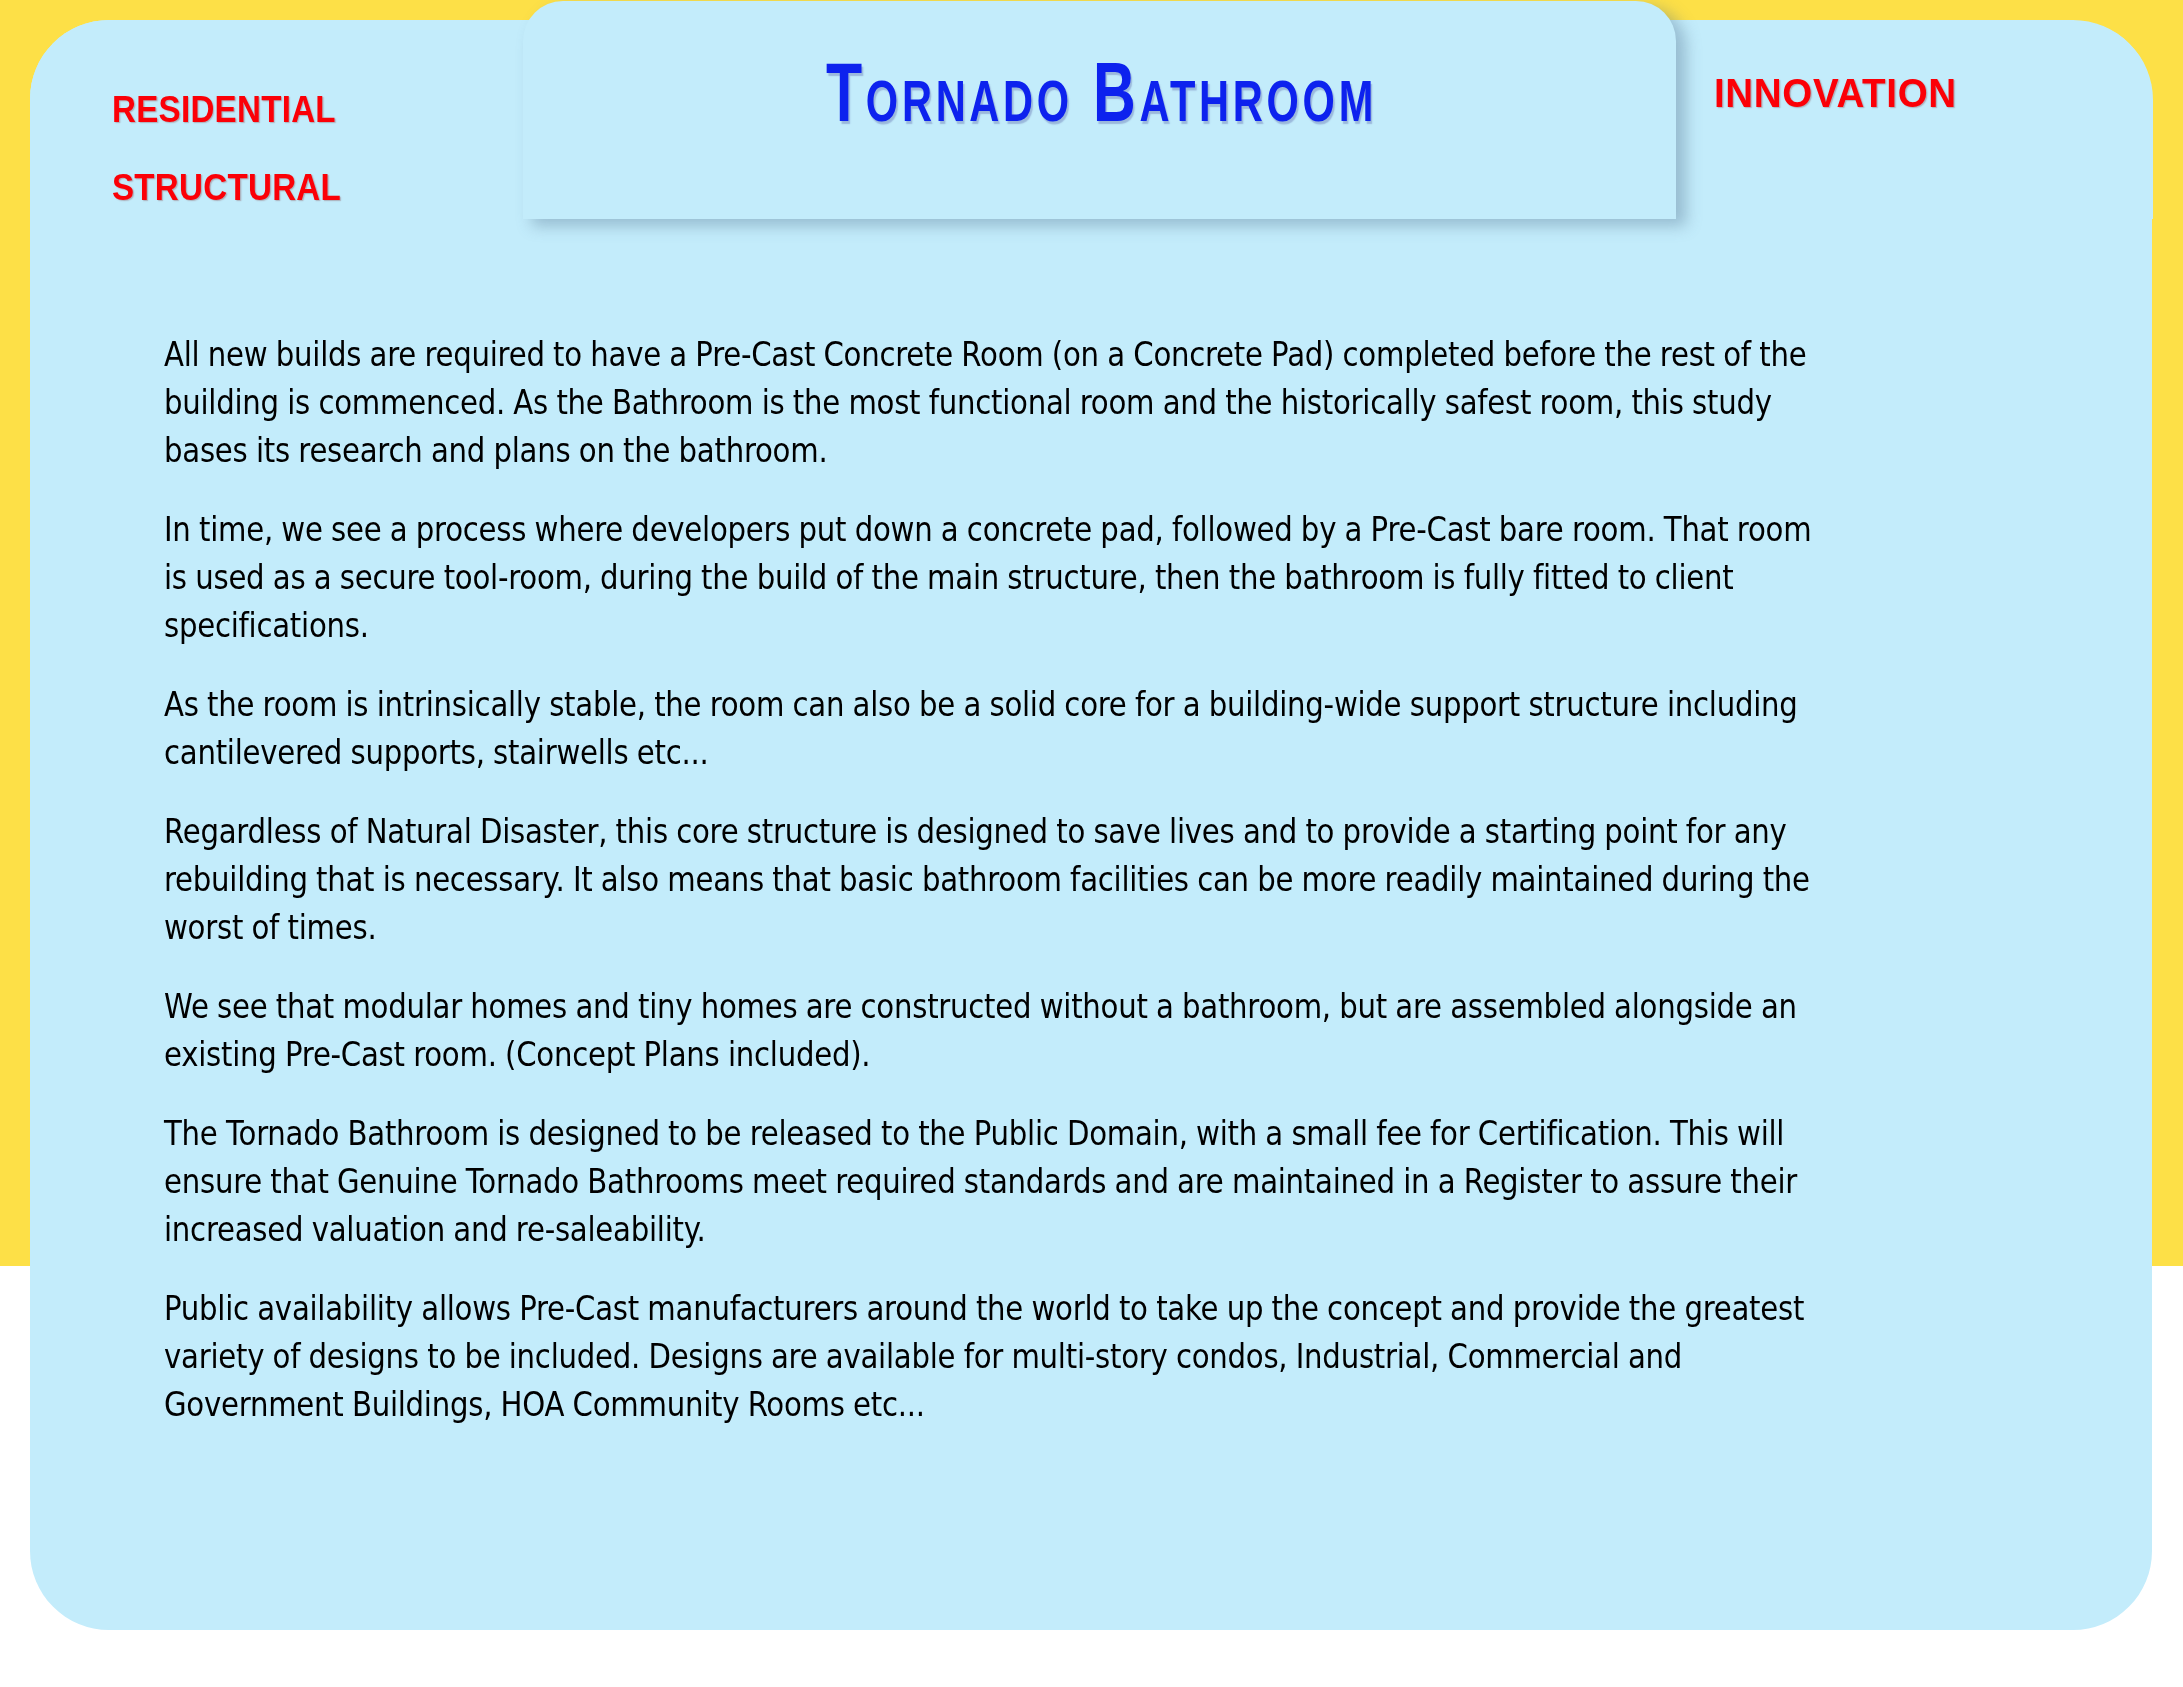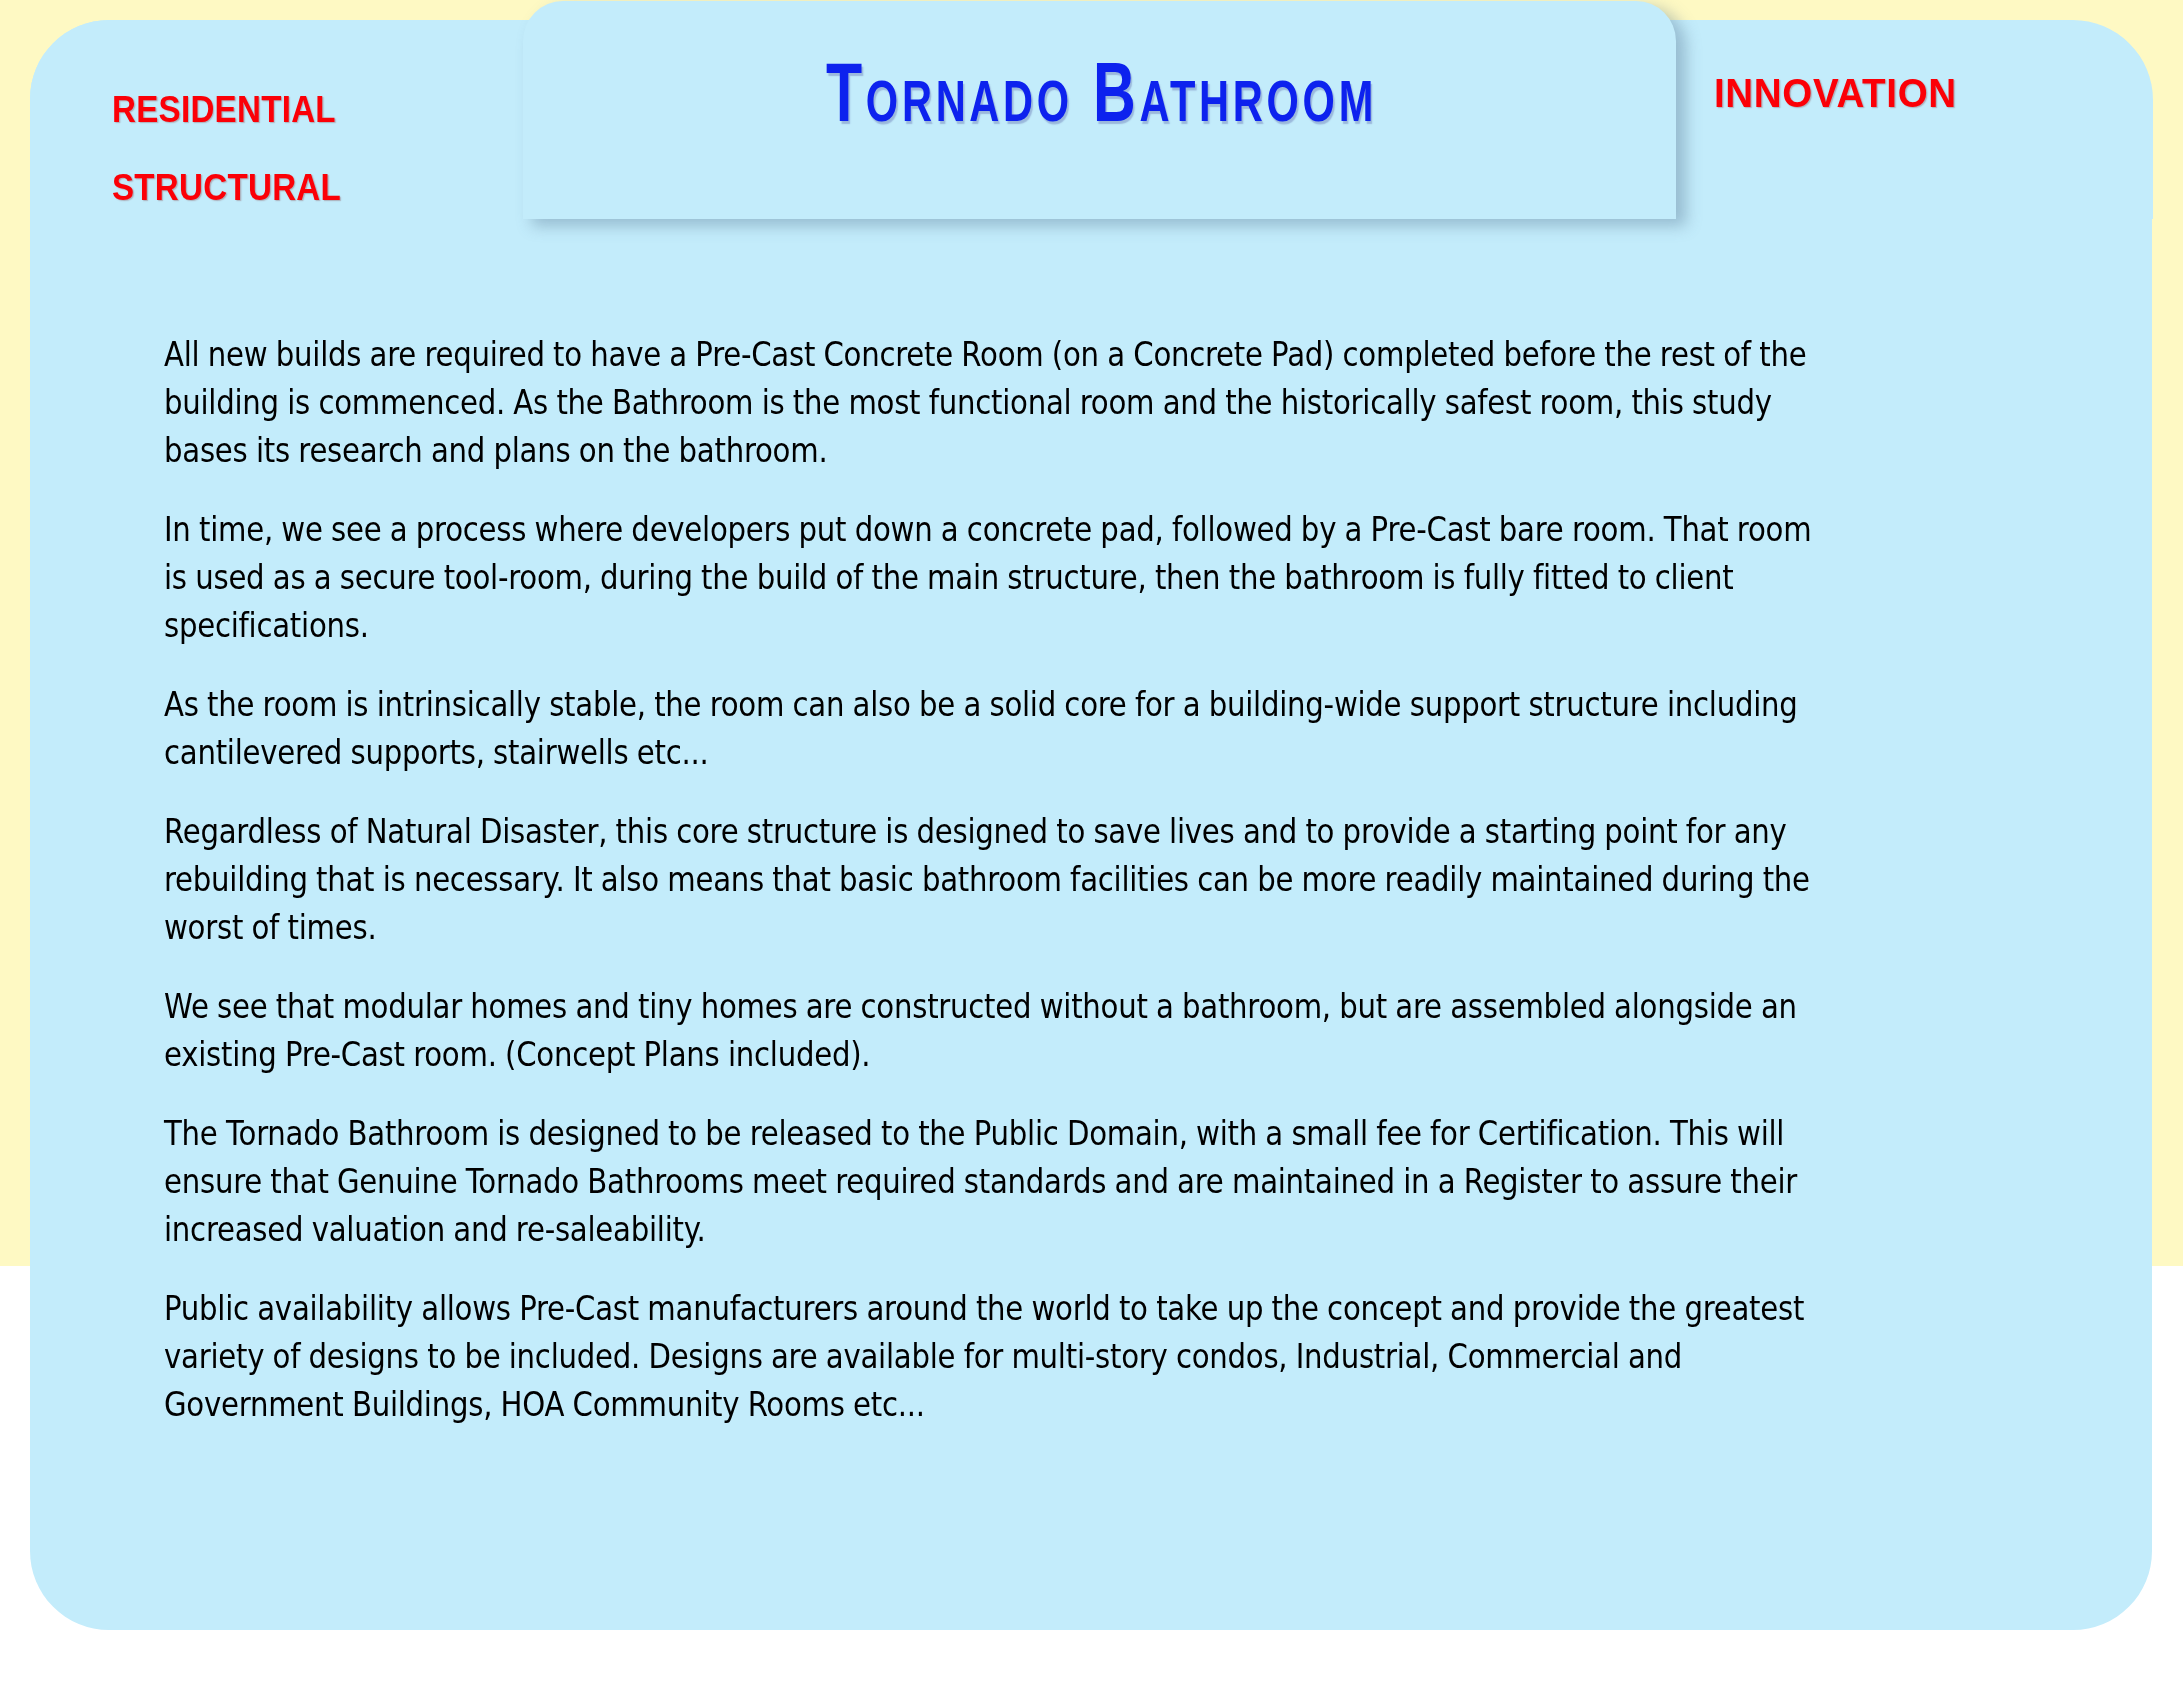--- a/index.html
+++ b/index.html
@@ -12,21 +12,21 @@
     height: 1687px;
     overflow: hidden;
     font-family: "Liberation Sans", sans-serif;
   }
 
   
   #slide {
     position: relative;
     width: 2183px;
     height: 1266px;
-    background: #fef9c3;
+    background: #fde047;
     box-sizing: border-box;
   }
 
   
   #main-panel {
     position: absolute;
     left: 30px;
     top: 20px;
     width: 2122px;
     height: 1610px;

